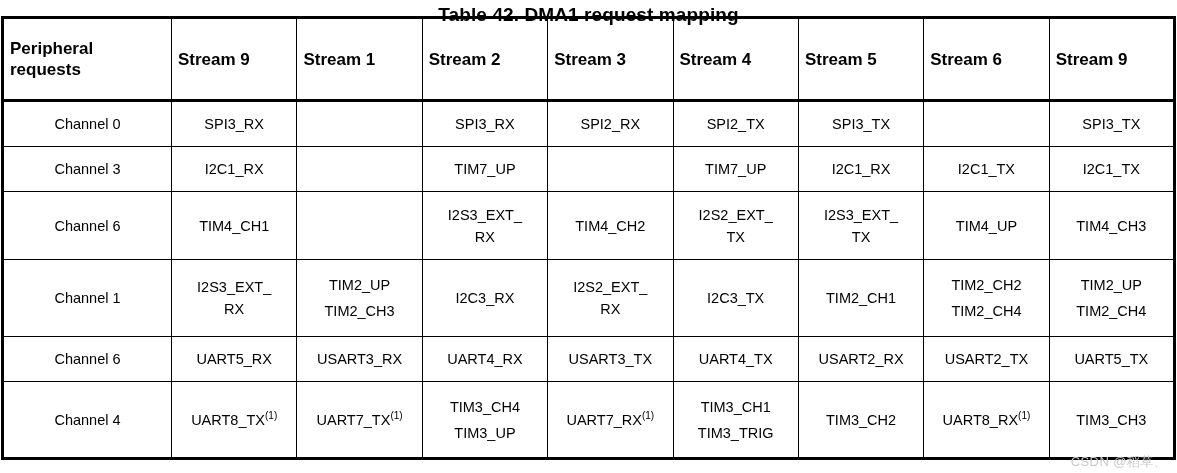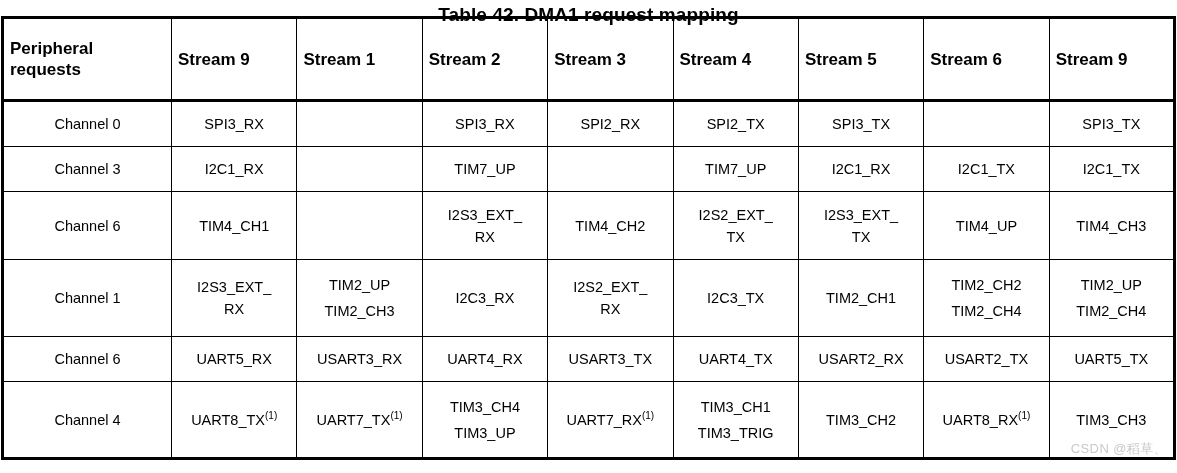--- a/index.html
+++ b/index.html
@@ -88,21 +88,21 @@
     line-height: 22px;
   }
   sup {
     font-size: 10px;
     vertical-align: super;
     line-height: 0;
   }
   .watermark {
     position: absolute;
     right: 10px;
-    bottom: 15px;
+    bottom: 2px;
     font-size: 13px;
     color: #c9c9c9;
     letter-spacing: 0.4px;
     pointer-events: none;
     white-space: nowrap;
   }
 </style>
 </head>
 <body>
 

